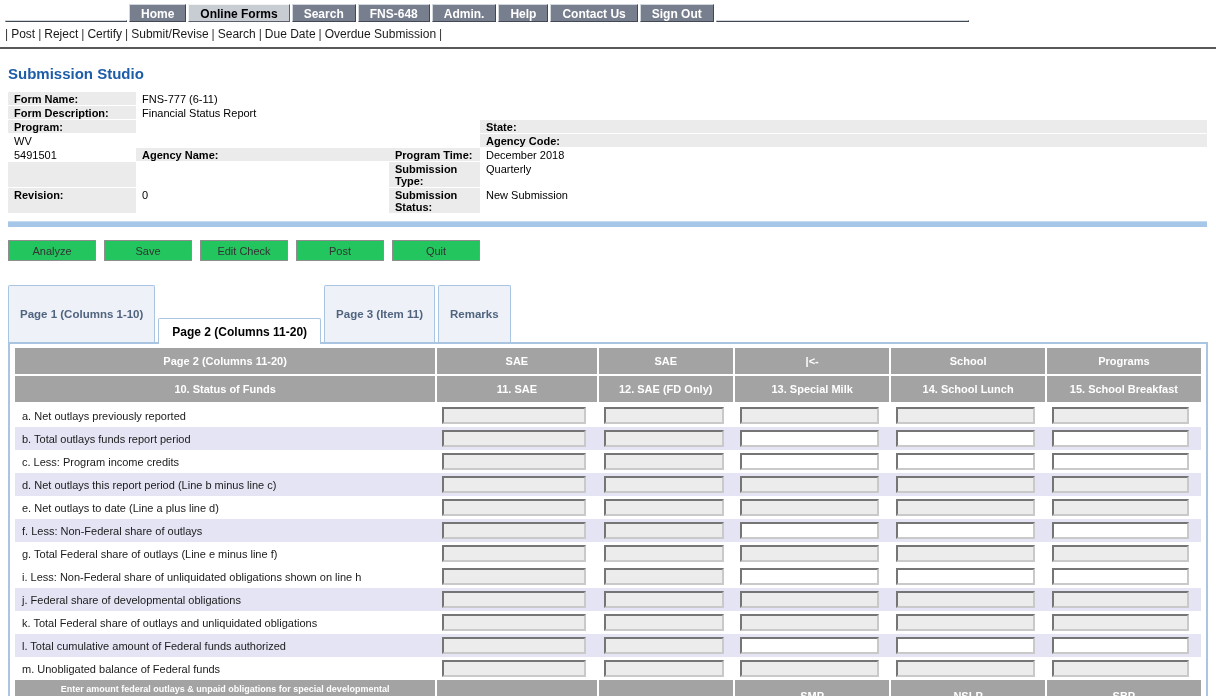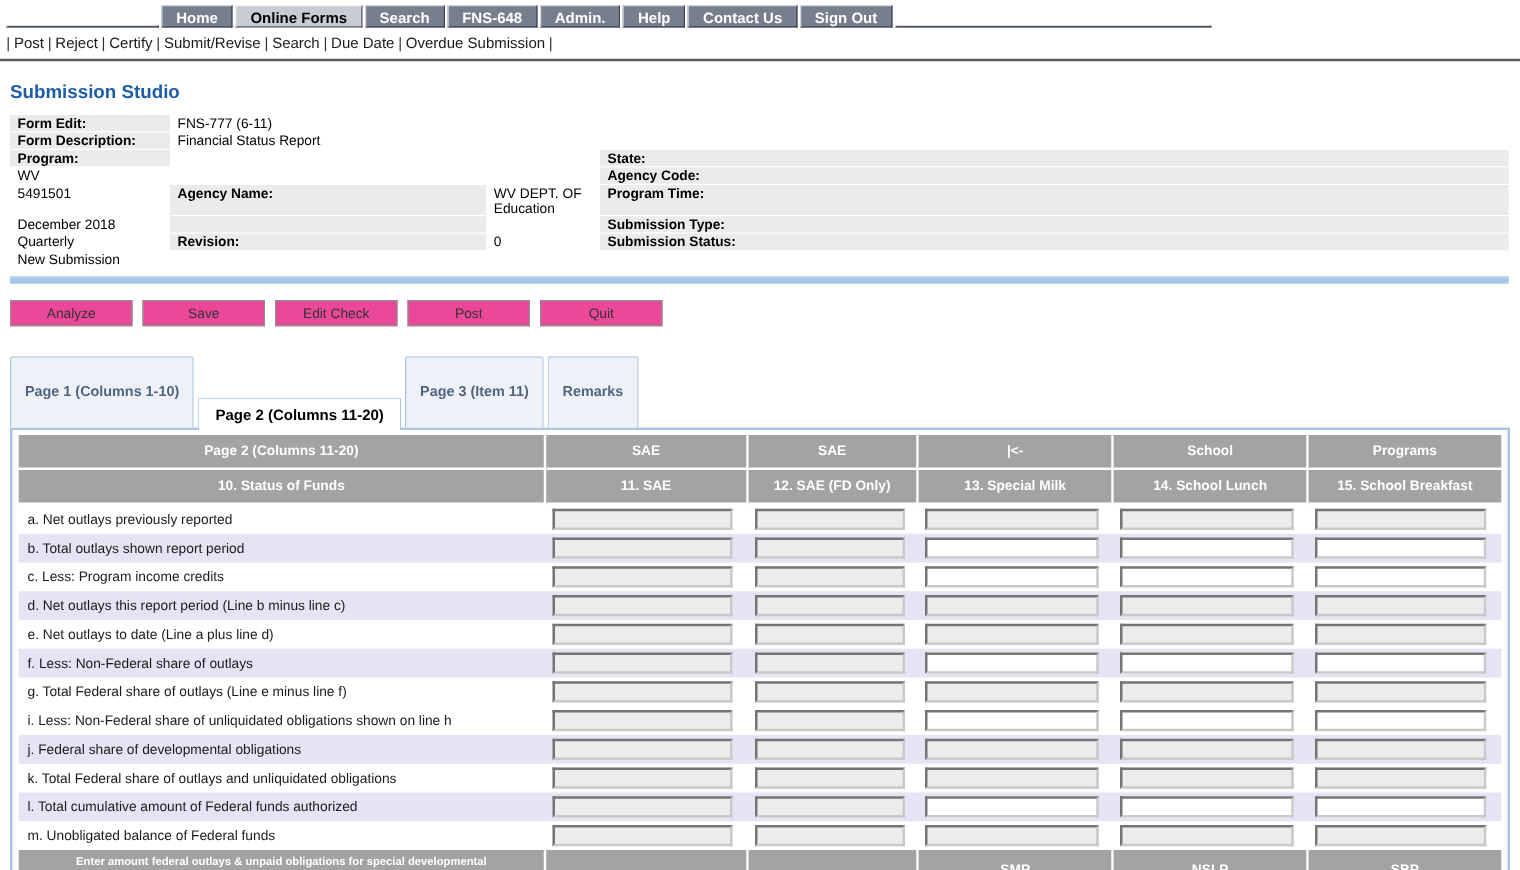--- a/index.html
+++ b/index.html
@@ -30,21 +30,21 @@
   
   .form-info{margin-left:8px;width:1199px;display:grid;grid-template-columns:128px 253px 91px auto;}
   .fi-label{background:var(--label-cell);font-weight:bold;padding:1px 6px 0;border-bottom:1px solid #fff;line-height:12px;}
   .fi-value{padding:1px 6px 0;line-height:12px;}
   .fi-empty{background:#fff;}
 
   .blue-bar{height:6px;background:var(--blue-bar);margin:7px 8px 0;width:1199px;border-top:1px solid #c3daf0;}
 
   
   .toolbar{margin:13px 0 0 8px;}
-  .tool-btn{width:98px;height:21px;margin-right:8px;background:#ec4899;border:1px solid #8e8e8e;font-family:"Liberation Sans",sans-serif;font-size:11px;color:#333;cursor:pointer;}
+  .tool-btn{width:88px;height:21px;margin-right:8px;background:#22c55e;border:1px solid #8e8e8e;font-family:"Liberation Sans",sans-serif;font-size:11px;color:#333;cursor:pointer;}
 
   
   .tabs{display:flex;align-items:flex-end;margin:24px 0 0 8px;position:relative;z-index:2;}
   .tab{background:#eef2f8;color:#51647f;font-weight:bold;font-size:11.5px;padding:22px 11px;border:1px solid var(--tab-border);border-bottom:none;border-radius:2px 2px 0 0;margin-right:3px;cursor:pointer;white-space:nowrap;}
   .tab.active{background:#fff;color:#000;font-size:12px;padding:6px 13px 5px;margin-bottom:-2px;z-index:3;}
 
   
   .panel{margin:0 8px;border:2px solid var(--tab-border);background:#fff;padding:4px 5px 5px;position:relative;z-index:1;}
   table.grid{width:100%;border-collapse:separate;border-spacing:0;table-layout:fixed;}
   col.c-label{width:35.6%;} col.c11{width:13.6%;} col.c12{width:11.5%;} col.c13{width:13.2%;} col.c14{width:13.1%;} col.c15{width:13%;}
@@ -74,39 +74,38 @@
     <div class="nav-btn">Contact Us</div>
     <div class="nav-btn">Sign Out</div>
     <div class="nav-fill right"></div>
 </div>
 
 <div class="menubar"><span class="sep">|</span><span class="menu-link">Post</span><span class="sep">|</span><span class="menu-link">Reject</span><span class="sep">|</span><span class="menu-link">Certify</span><span class="sep">|</span><span class="menu-link">Submit/Revise</span><span class="sep">|</span><span class="menu-link">Search</span><span class="sep">|</span><span class="menu-link">Due Date</span><span class="sep">|</span><span class="menu-link">Overdue Submission</span><span class="sep">|</span></div>
 
 <div class="page-title">Submission Studio</div>
 
 <div class="form-info">
-    <div class="fi-label">Form Edit:</div>
+    <div class="fi-label">Form Name:</div>
     <div class="fi-value">FNS-777 (6-11)</div>
     <div class="fi-empty"></div>
     <div class="fi-empty"></div>
     <div class="fi-label">Form Description:</div>
     <div class="fi-value">Financial Status Report</div>
     <div class="fi-empty"></div>
     <div class="fi-empty"></div>
     <div class="fi-label">Program:</div>
     <div class="fi-empty"></div>
     <div class="fi-empty"></div>
     <div class="fi-label">State:</div>
     <div class="fi-value">WV</div>
     <div class="fi-empty"></div>
     <div class="fi-empty"></div>
     <div class="fi-label">Agency Code:</div>
     <div class="fi-value">5491501</div>
     <div class="fi-label">Agency Name:</div>
-    <div class="fi-value">WV DEPT. OF Education</div>
     <div class="fi-label">Program Time:</div>
     <div class="fi-value">December 2018</div>
     <div class="fi-label"></div>
     <div class="fi-value"></div>
     <div class="fi-label">Submission Type:</div>
     <div class="fi-value">Quarterly</div>
     <div class="fi-label">Revision:</div>
     <div class="fi-value">0</div>
     <div class="fi-label">Submission Status:</div>
     <div class="fi-value">New Submission</div>
@@ -166,21 +165,21 @@
             <input type="text" disabled="" style="">
           </td>
           <td>
             <input type="text" disabled="" style="">
           </td>
           <td>
             <input type="text" disabled="" style="">
           </td>
         </tr>
         <tr class="alt">
-          <td class="rlabel">b. Total outlays shown report period</td>
+          <td class="rlabel">b. Total outlays funds report period</td>
           <td>
             <input type="text" disabled="" style="">
           </td>
           <td>
             <input type="text" disabled="" style="">
           </td>
           <td>
             <input type="text" style="">
           </td>
           <td>

